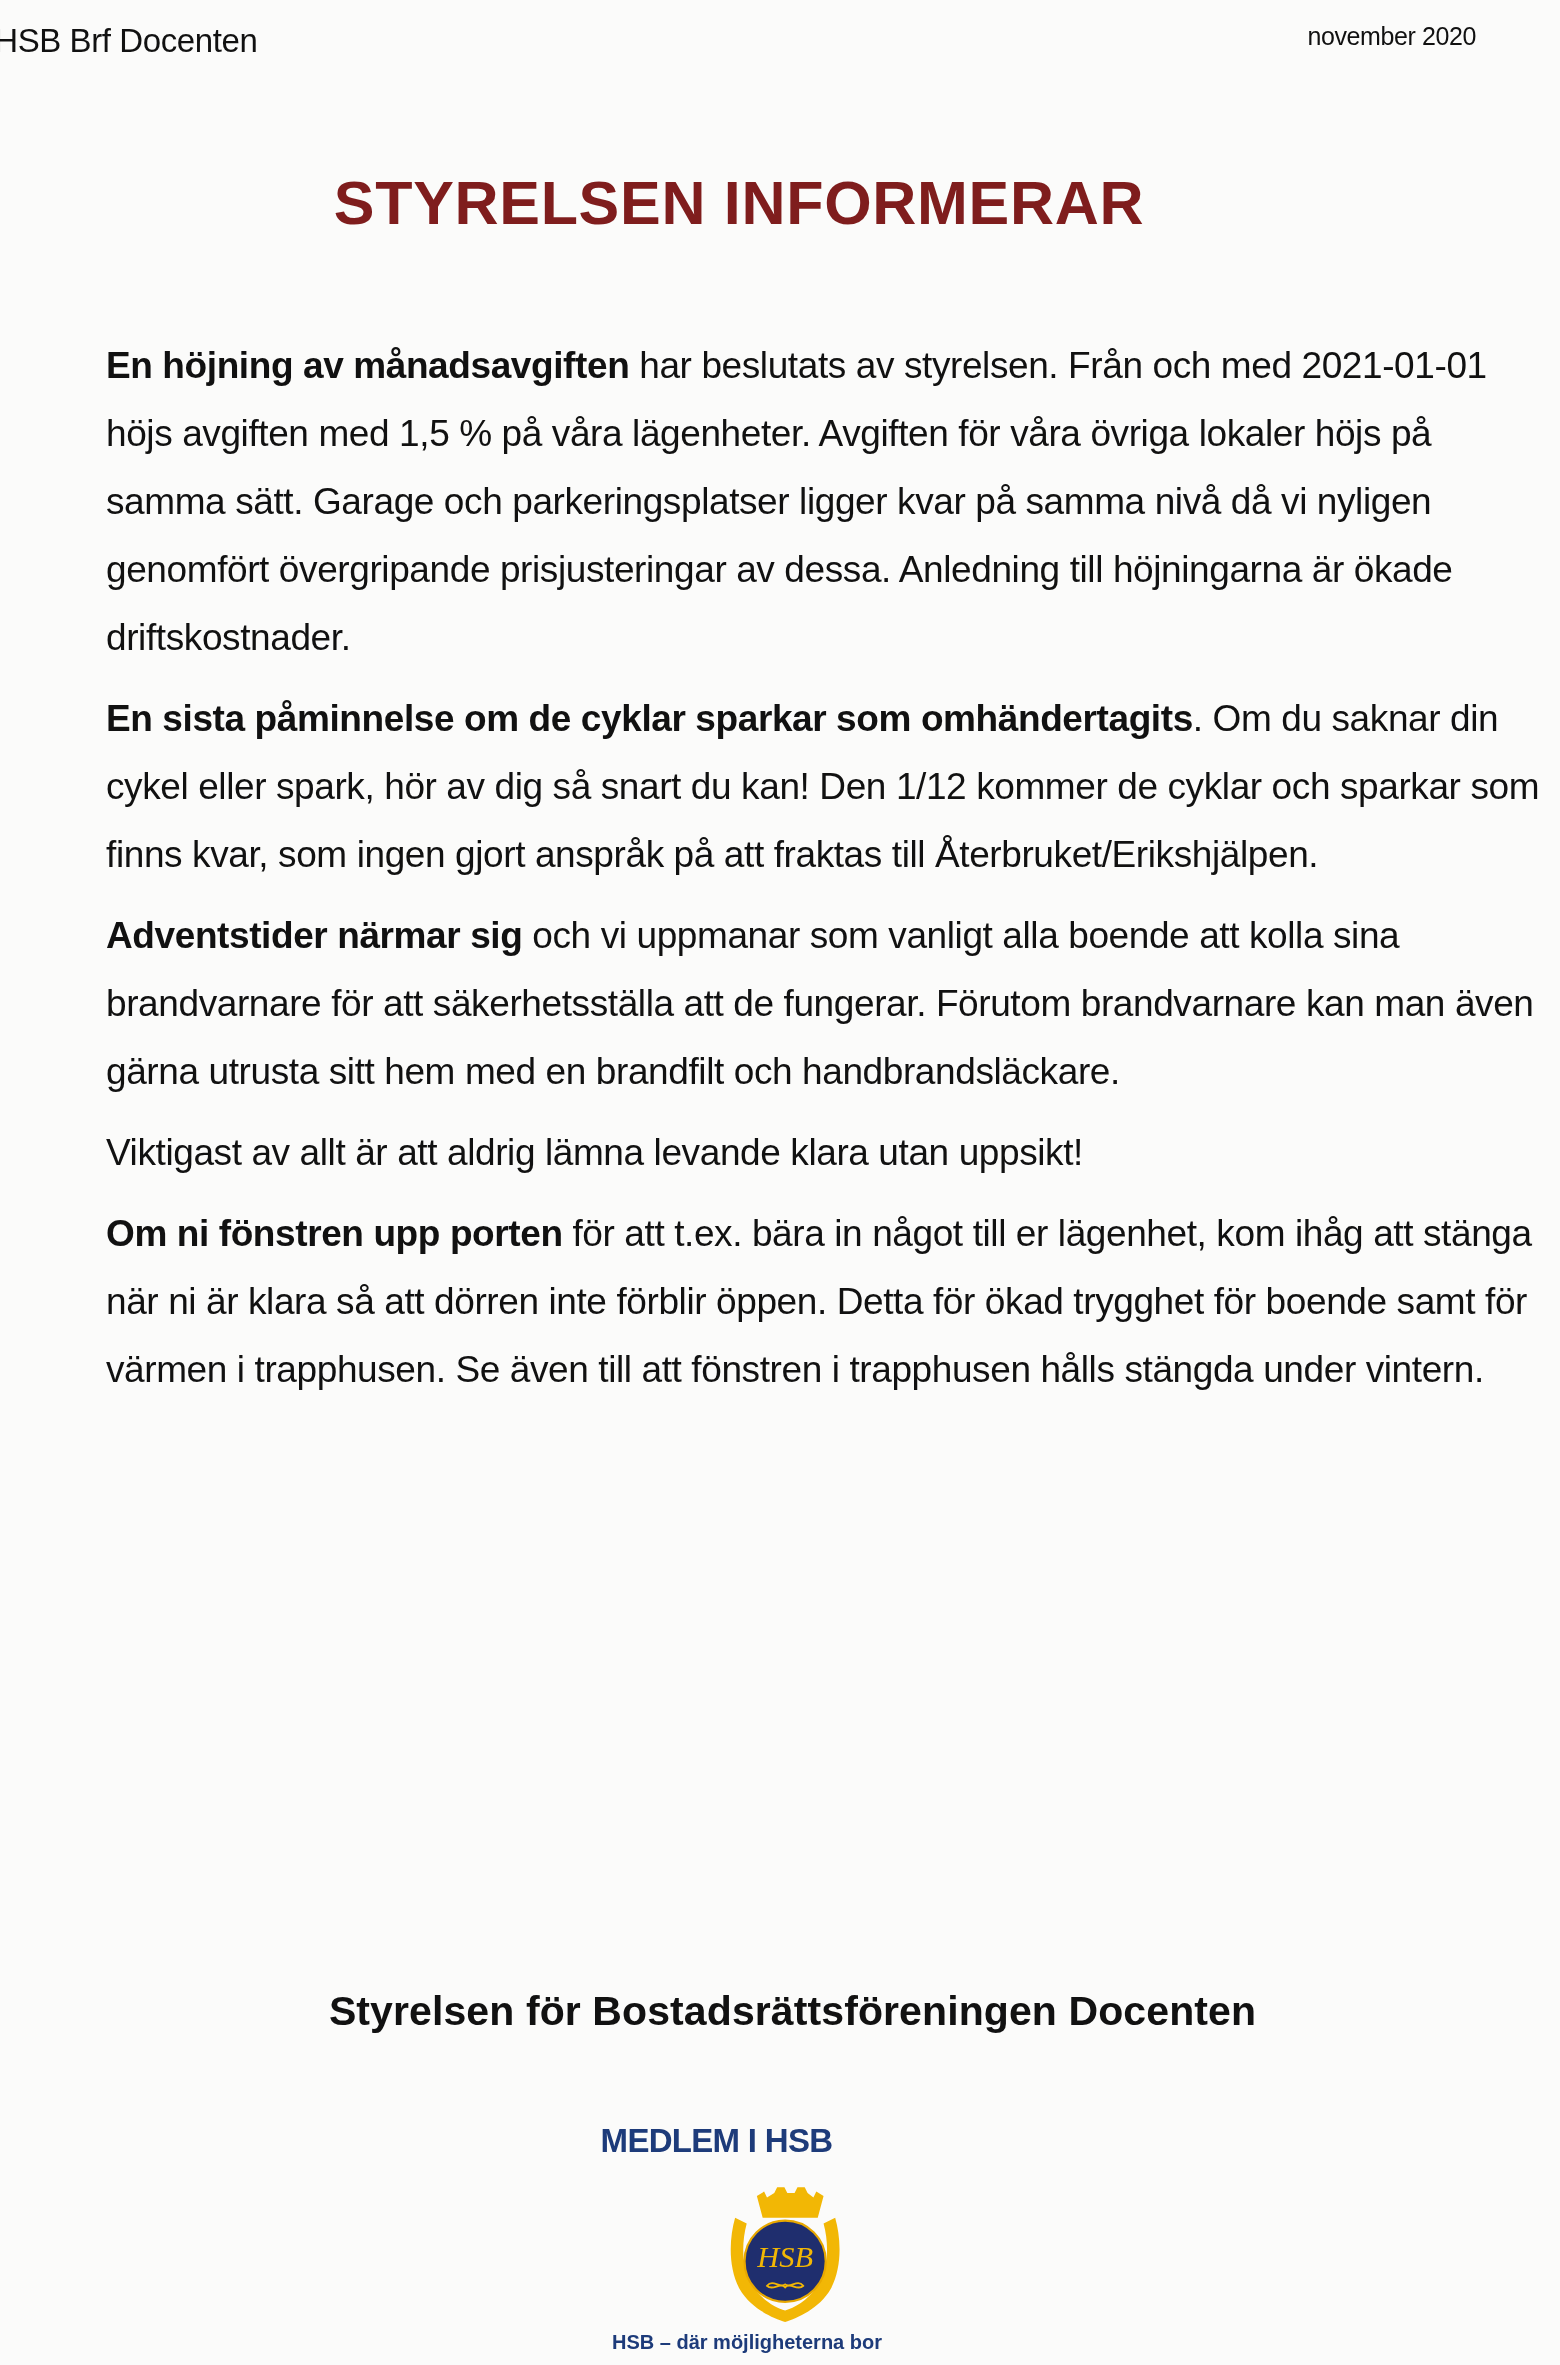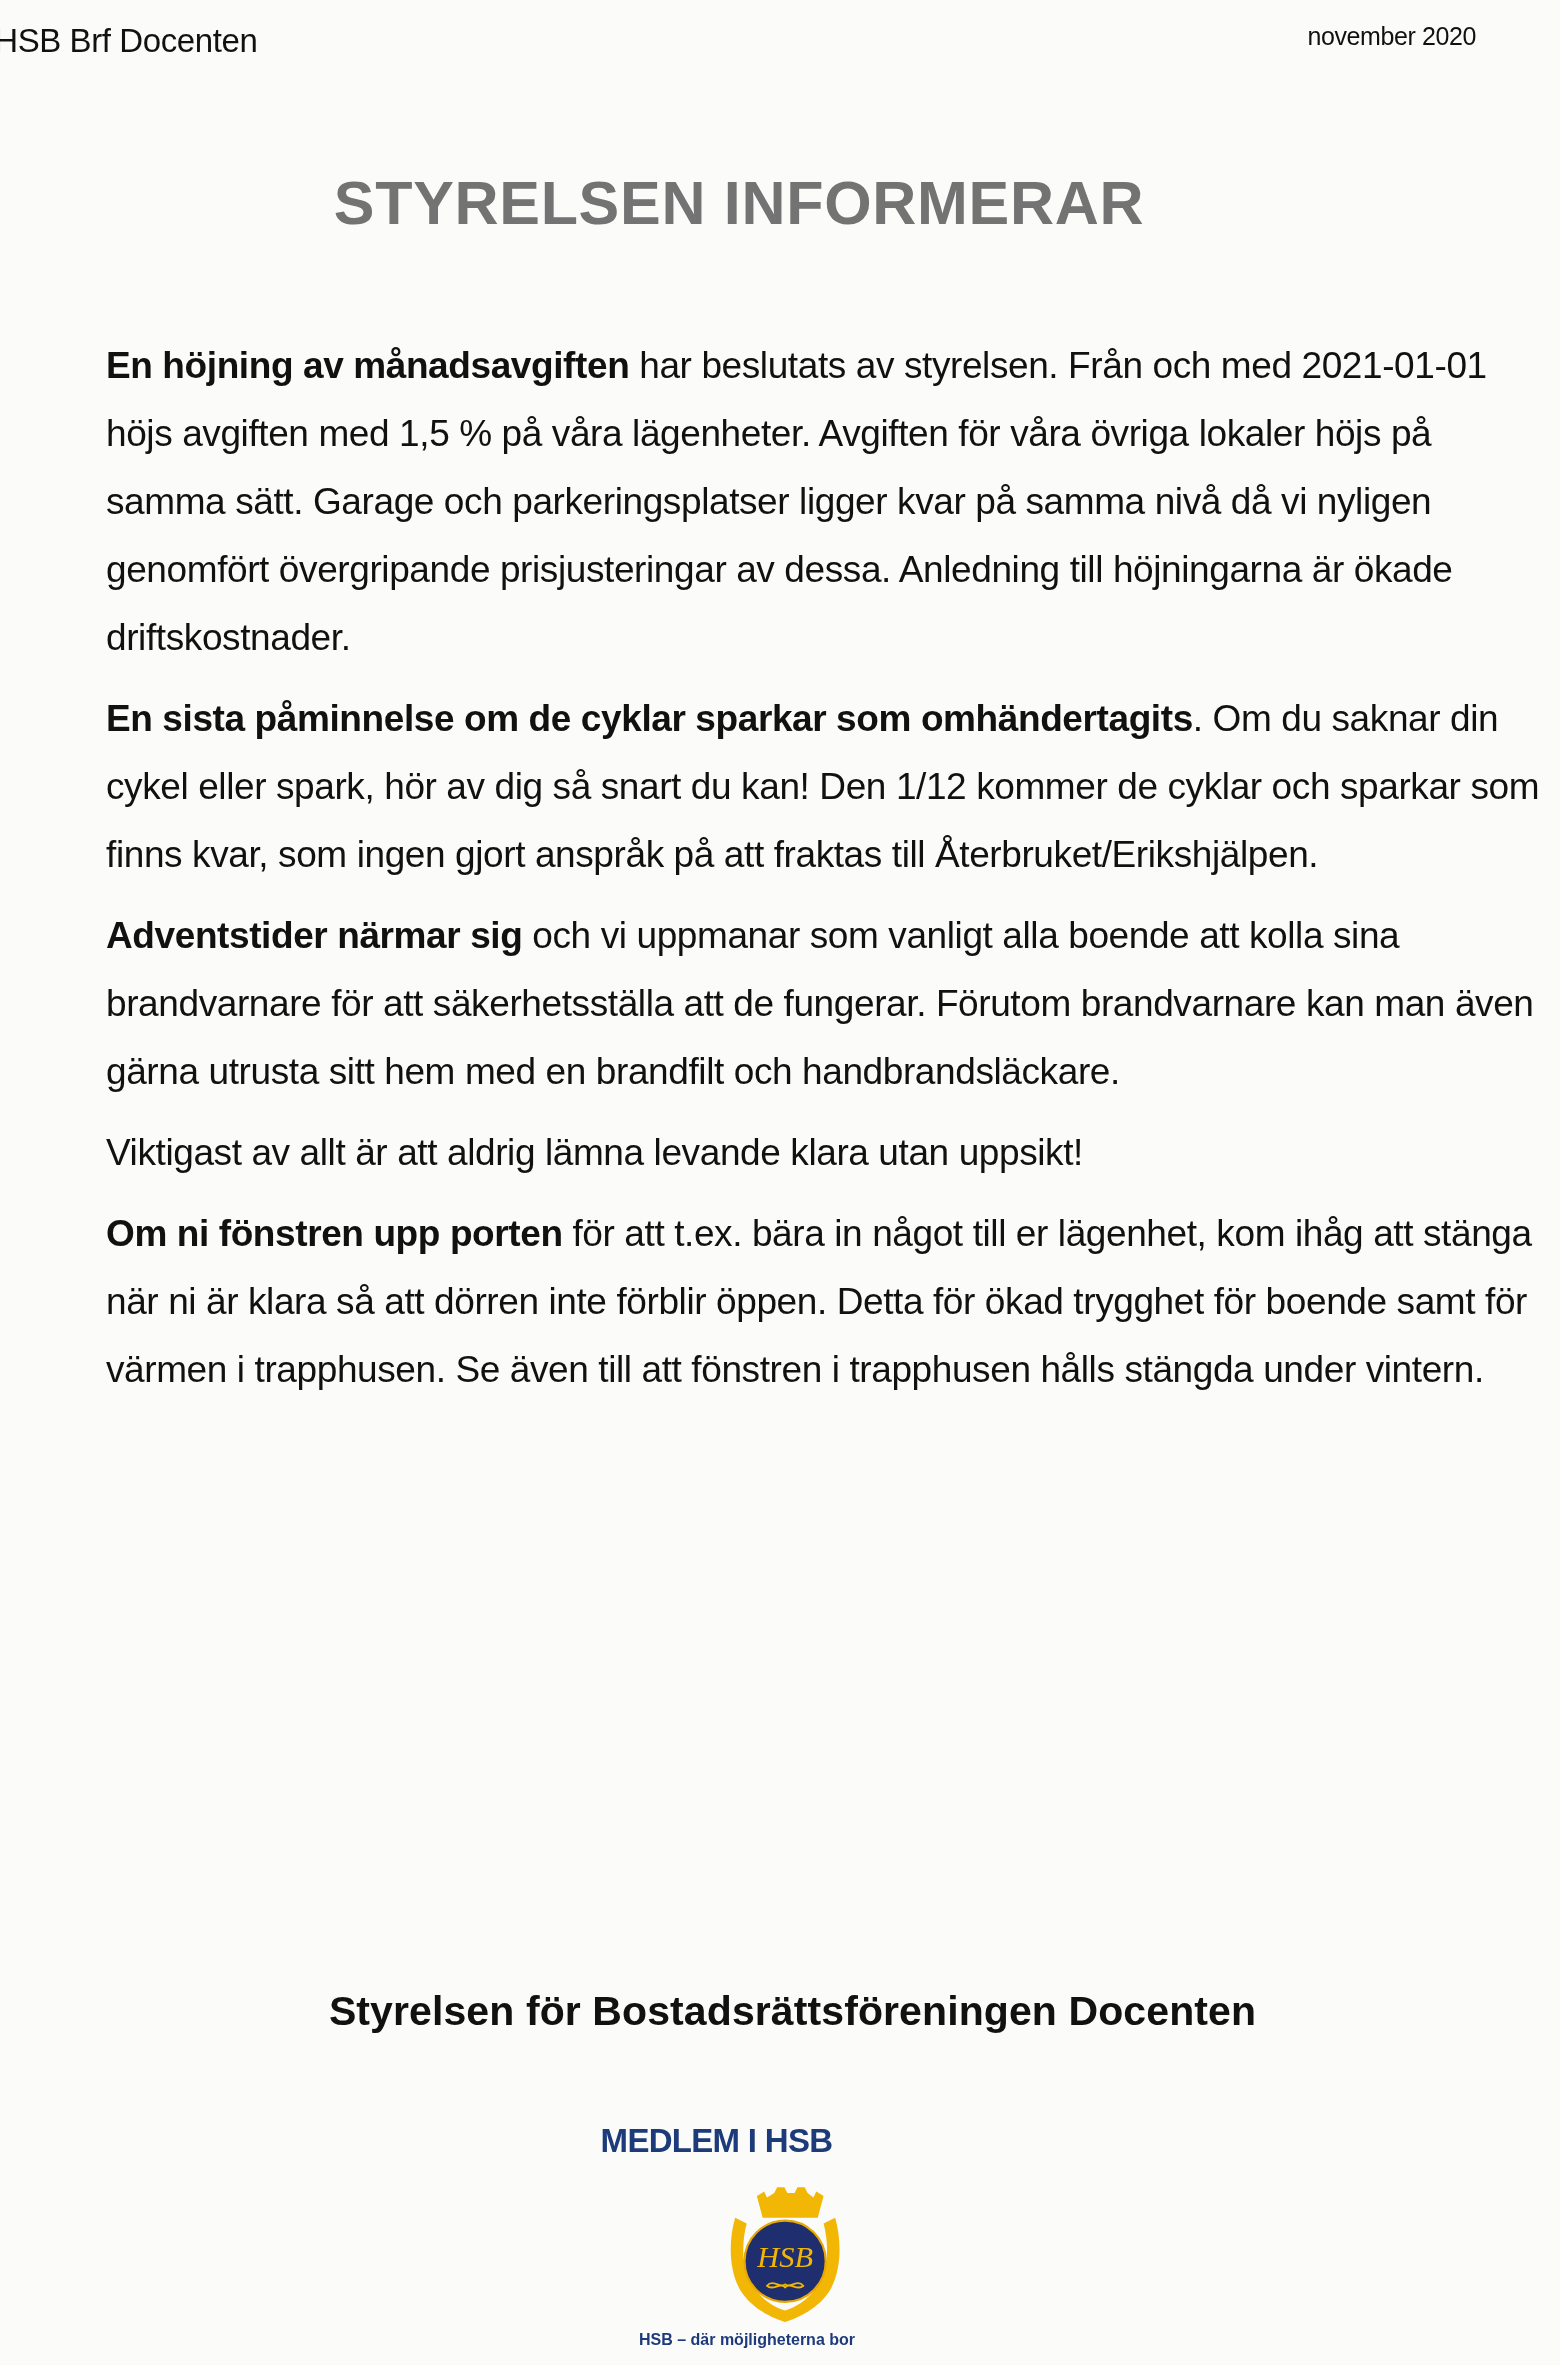--- a/index.html
+++ b/index.html
@@ -16,21 +16,21 @@
       font-size: 33px; letter-spacing: -0.4px;
     }
     .header-right {
       position: absolute; right: 85px; top: 22px;
       font-size: 25px; letter-spacing: -0.4px;
     }
     .title {
       position: absolute; left: 0; width: 1478px; top: 168px;
       text-align: center;
       font-size: 61px; font-weight: bold;
-      color: #737373; letter-spacing: 0.7px;
+      color: #7f1d1d; letter-spacing: 0.7px;
     }
     .content {
       position: absolute; left: 106px; top: 332px;
       width: 1441px;
       font-size: 37px; line-height: 68px;
       letter-spacing: -0.4px;
     }
     .para { margin: 0 0 13px 0; }
     .para b { font-weight: bold; margin-top: 36px; }
     .signature {
@@ -43,21 +43,21 @@
       position: absolute; left: 0; width: 1433px; top: 2122px;
       text-align: center; font-weight: bold; font-size: 33px;
       color: #1d3b7a; letter-spacing: -0.7px;
     }
     .logo {
       position: absolute; left: 722px; top: 2180px;
       width: 127px; height: 145px;
     }
     .tagline {
       position: absolute; left: 0; width: 1494px; top: 2331px;
-      text-align: center; font-weight: bold; font-size: 16px;
+      text-align: center; font-weight: bold; font-size: 20px;
       color: #1d3b7a;
     }
   </style>
 </head>
 <body>
 
 <div class="header-left">HSB Brf Docenten</div>
 <div class="header-right">november 2020</div>
 
 <h1 class="title" style="margin:0;">STYRELSEN INFORMERAR</h1>

